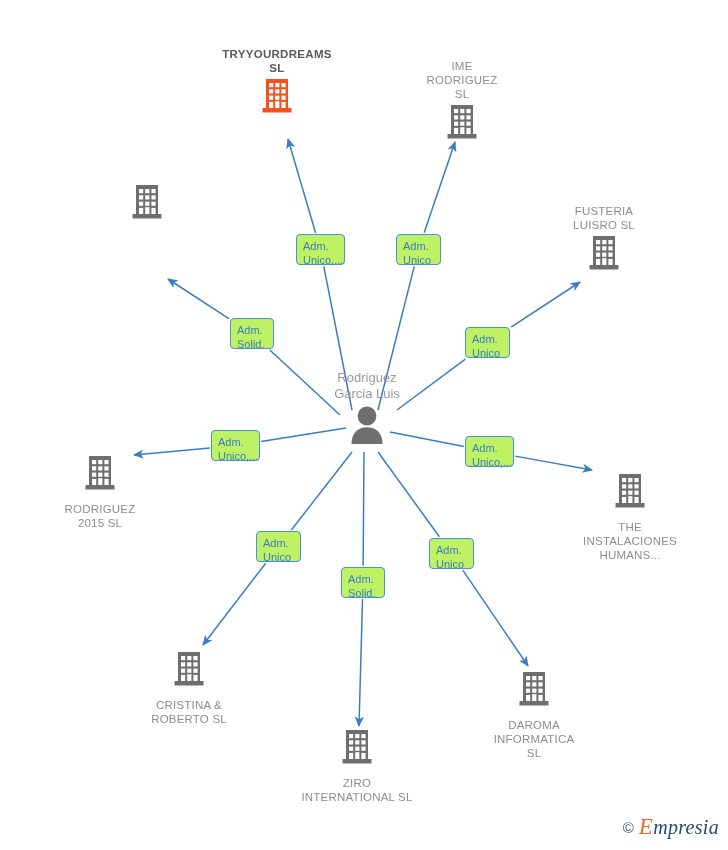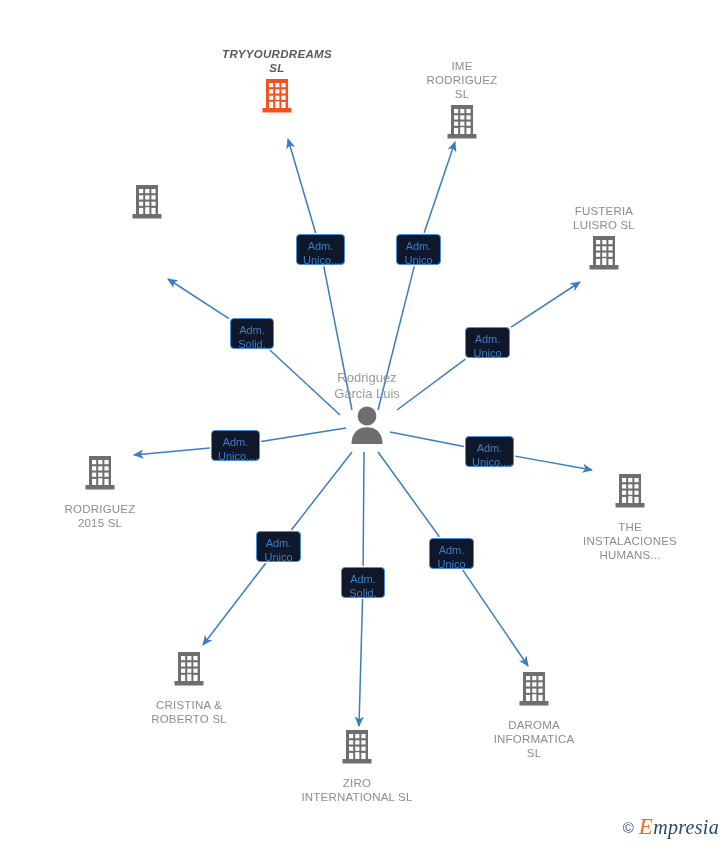--- a/index.html
+++ b/index.html
@@ -68,27 +68,26 @@
     display: flex;
     flex-direction: column;
   }
   .node.label-below .node-icon { order: 1; }
   .node.label-below .node-label { order: 2; margin-top: 3px; }
 
   
   .edge-label {
     position: absolute;
     box-sizing: border-box;
-    background: #0f172a;
+    background: #bef264;
     border: 1.4px solid #4a90d9;
     border-radius: 4px;
     color: #3b7dc4;
     font-size: 11px;
     line-height: 14px;
-    text-align: center;
     padding: 4px 6px 5px 6px;
     white-space: pre-line;
     box-shadow: 0 0 0 0 rgba(0,0,0,0);
   }
 
   
   #watermark {
     position: absolute;
     right: 9px;
     bottom: 10px;
@@ -141,21 +140,21 @@
         <line x1="352" y1="452" x2="291.3625" y2="529.9625" stroke="#3b7dc4" stroke-width="1.5"></line>
         <line x1="265.665" y1="563.245" x2="203" y2="645" stroke="#3b7dc4" stroke-width="1.5" marker-end="url(#arrowhead)"></line>
         <line x1="364" y1="452" x2="363.1275" y2="565.86125" stroke="#3b7dc4" stroke-width="1.5"></line>
         <line x1="362.54" y1="599.0025" x2="359" y2="726" stroke="#3b7dc4" stroke-width="1.5" marker-end="url(#arrowhead)"></line>
         <line x1="378" y1="452" x2="439.3725" y2="536.7525" stroke="#3b7dc4" stroke-width="1.5"></line>
         <line x1="462.78375" y1="570.09375" x2="528" y2="666" stroke="#3b7dc4" stroke-width="1.5" marker-end="url(#arrowhead)"></line>
       </g>
   </svg>
 
   <div id="nodes-layer">
-      <div class="node focus" style="left: 277px; top: 47px; font-style: italic;">
+      <div class="node focus" style="left: 277px; top: 47px;">
         <div class="node-label">TRYYOURDREAMS
 SL</div>
         <span class="node-icon"><svg width="30" height="36" viewBox="0 0 30 36" xmlns="http://www.w3.org/2000/svg">
             <rect x="4" y="1" width="22" height="29" fill="#f4511e"></rect>
             <rect x="0.5" y="30" width="29" height="4.5" fill="#f4511e"></rect>
             <rect x="7" y="5" width="4.2" height="4.2" fill="#ffffff"></rect>
             <rect x="13.2" y="5" width="4.2" height="4.2" fill="#ffffff"></rect>
             <rect x="19.4" y="5" width="4.2" height="4.2" fill="#ffffff"></rect>
             <rect x="7" y="11.3" width="4.2" height="4.2" fill="#ffffff"></rect>
             <rect x="13.2" y="11.3" width="4.2" height="4.2" fill="#ffffff"></rect>

